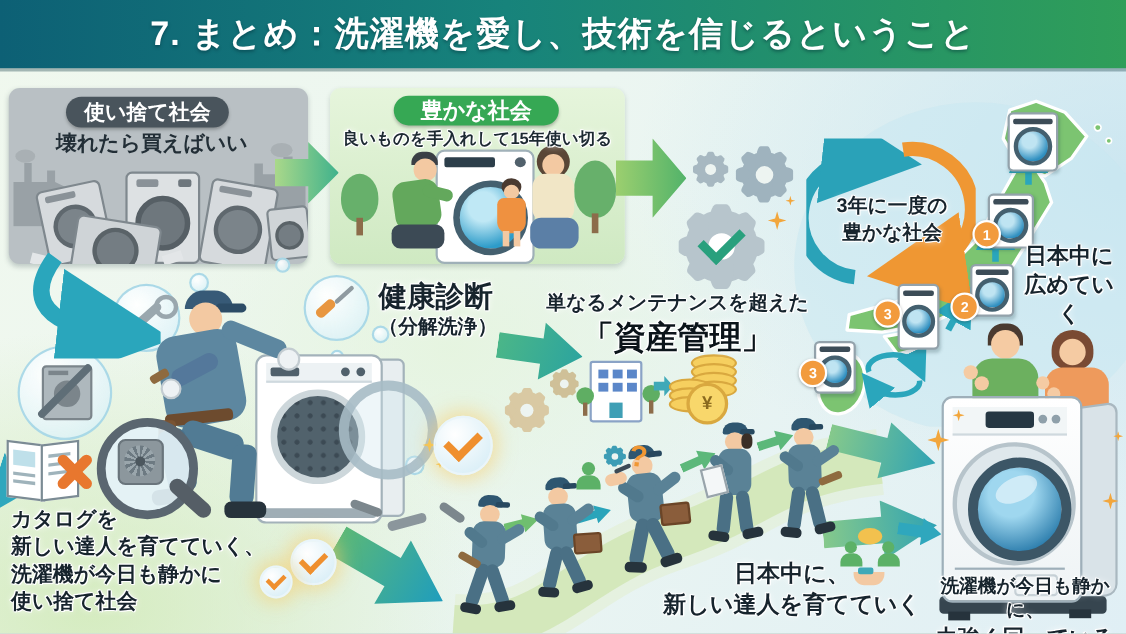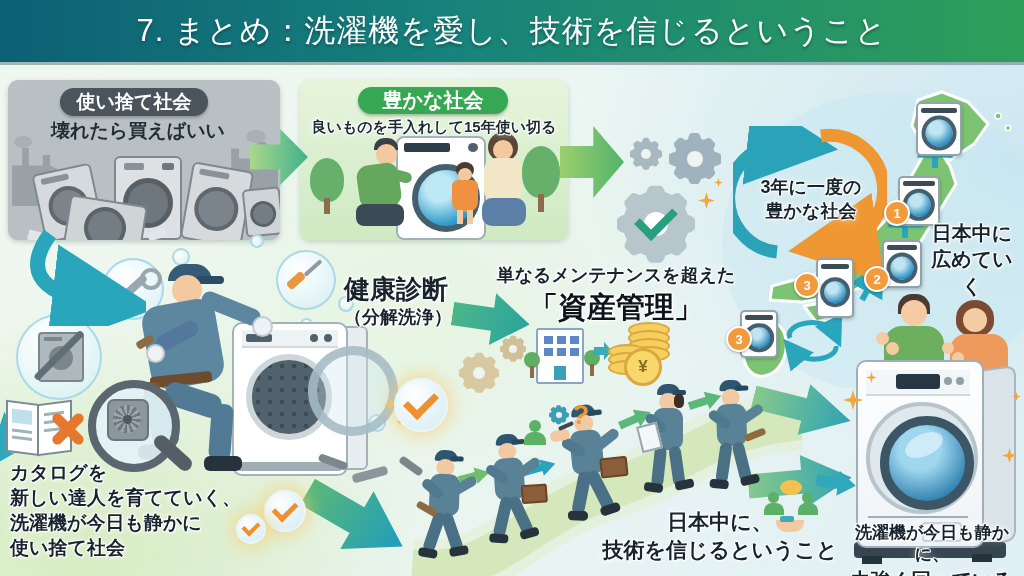--- a/index.html
+++ b/index.html
@@ -8,21 +8,21 @@
     background:
       radial-gradient(520px 360px at 8% 96%, rgba(205,232,176,.75), rgba(205,232,176,0) 70%),
       radial-gradient(620px 420px at 100% 28%, rgba(198,228,240,.8), rgba(198,228,240,0) 72%),
       radial-gradient(420px 300px at 40% 55%, rgba(228,244,220,.8), rgba(228,244,220,0) 70%),
       linear-gradient(115deg,#f0f8ee 0%,#ecf6f1 45%,#e0eff5 100%);}
   .abs{position:absolute;}
   .z1{z-index:1}.z2{z-index:2}.z3{z-index:3}.z4{z-index:4}.z5{z-index:5}
   
   #hdr{left:0;top:0;width:1024px;height:62px;background:linear-gradient(90deg,#0d6075,#17837b 45%,#2f9e59);
     box-shadow:0 3px 0 rgba(20,60,70,.35);display:flex;align-items:center;justify-content:center;z-index:6}
-  #hdr .t{color:#fff;font-size:31px;font-weight:normal;letter-spacing:1px;text-shadow:0 2px 3px rgba(0,40,50,.45)}
+  #hdr .t{color:#fff;font-size:31px;font-weight:bold;letter-spacing:1px;text-shadow:0 2px 3px rgba(0,40,50,.45)}
   
   .halo{text-shadow:0 1px 0 #fff,0 -1px 0 #fff,1px 0 0 #fff,-1px 0 0 #fff,1px 1px 0 #fff,-1px -1px 0 #fff,0 0 7px #fff;}
   .cap{font-weight:bold;color:#17242d;line-height:1.32}
   .pill{border-radius:999px;color:#fff;font-weight:bold;display:flex;align-items:center;justify-content:center;box-shadow:0 2px 3px rgba(0,0,0,.25)}
   
   .arrowR{clip-path:polygon(0 30%,52% 30%,52% 5%,100% 50%,52% 95%,52% 70%,0 70%);}
   .chev{clip-path:polygon(0 32%,55% 32%,55% 8%,100% 50%,55% 92%,55% 68%,0 68%);}
   
   .gear{position:absolute;}
   .gear i{position:absolute;left:6%;top:37%;width:88%;height:26%;background:var(--gc);border-radius:30%;display:block}
@@ -378,21 +378,21 @@
   <div class="abs z3" style="left:352px;top:470px;width:36px;height:9px;background:#8b969c;border-radius:4px;transform:rotate(-15deg)"></div>
   <div class="abs z3" style="left:398px;top:462px;width:26px;height:8px;background:#7c878d;border-radius:4px;transform:rotate(35deg)"></div>
 
   <div class="abs z5" style="left:10px;top:460px;width:260px">
     <div class="cap halo" style="font-size:19px">カタログを</div>
     <div class="cap halo" style="font-size:19px">新しい達人を育てていく、</div>
     <div class="cap halo" style="font-size:19px">洗濯機が今日も静かに</div>
     <div class="cap halo" style="font-size:19px">使い捨て社会</div>
   </div>
 
-  <div class="abs z5" style="left:344px;top:272px">
+  <div class="abs z5" style="left:344px;top:252px">
     <div class="cap halo" style="font-size:26px">健康診断</div>
     <div class="cap halo" style="font-size:18px">（分解洗浄）</div>
   </div>
   <div class="abs arrowR z4" style="left:452px;top:290px;width:78px;height:58px;background:linear-gradient(100deg,#4cb787,#2aa3a0);transform:rotate(8deg)"></div>
   <div class="abs z5" style="left:492px;top:264px;width:248px;text-align:center">
     <div class="cap halo" style="font-size:18px">単なるメンテナンスを超えた</div>
     <div class="cap halo" style="font-size:29px;color:#0b141a">「資産管理」</div>
   </div>
 
   <div class="abs z3" style="left:536px;top:328px;width:44px;height:52px;background:#fff;border:2px solid #8aa3c6;border-radius:3px">
@@ -518,21 +518,21 @@
       <i style="transform:rotate(45deg)"></i>
       <i style="transform:rotate(90deg)"></i>
       <i style="transform:rotate(135deg)"></i>
     </div>
   <div class="abs z4 cap" style="left:572px;top:398px;font-size:27px;color:#f09733;transform:rotate(8deg)">?</div>
   <div class="abs z4" style="left:550px;top:430px;width:20px;height:11px;background:#f3c9a2;border-radius:6px;transform:rotate(-12deg)"></div>
   <div class="abs z4" style="left:558px;top:424px;width:16px;height:4px;background:#3c4a55;border-radius:2px;transform:rotate(-24deg)"></div>
 
   <div class="abs z5" style="left:586px;top:508px;width:268px;text-align:center">
     <div class="cap halo" style="font-size:21px">日本中に、</div>
-    <div class="cap halo" style="font-size:21px">技術を信じるということ</div>
+    <div class="cap halo" style="font-size:21px">新しい達人を育てていく</div>
   </div>
   <div class="abs z4" style="left:768px;top:484px;width:56px;height:56px">
     <div class="abs" style="left:0;top:8px;width:11px;height:11px;background:#5cb167;border-radius:50%"></div>
     <div class="abs" style="left:-4px;top:19px;width:20px;height:12px;background:#5cb167;border-radius:8px 8px 0 0"></div>
     <div class="abs" style="left:34px;top:8px;width:11px;height:11px;background:#5cb167;border-radius:50%"></div>
     <div class="abs" style="left:30px;top:19px;width:20px;height:12px;background:#5cb167;border-radius:8px 8px 0 0"></div>
     <div class="abs" style="left:12px;top:-4px;width:22px;height:15px;background:#f2c14e;border-radius:50%"></div>
     <div class="abs" style="left:8px;top:36px;width:28px;height:12px;background:#f3c9a2;border-radius:0 0 10px 10px"></div>
     <div class="abs" style="left:12px;top:32px;width:14px;height:6px;background:#3fa9b8;border-radius:2px"></div>
   </div>

